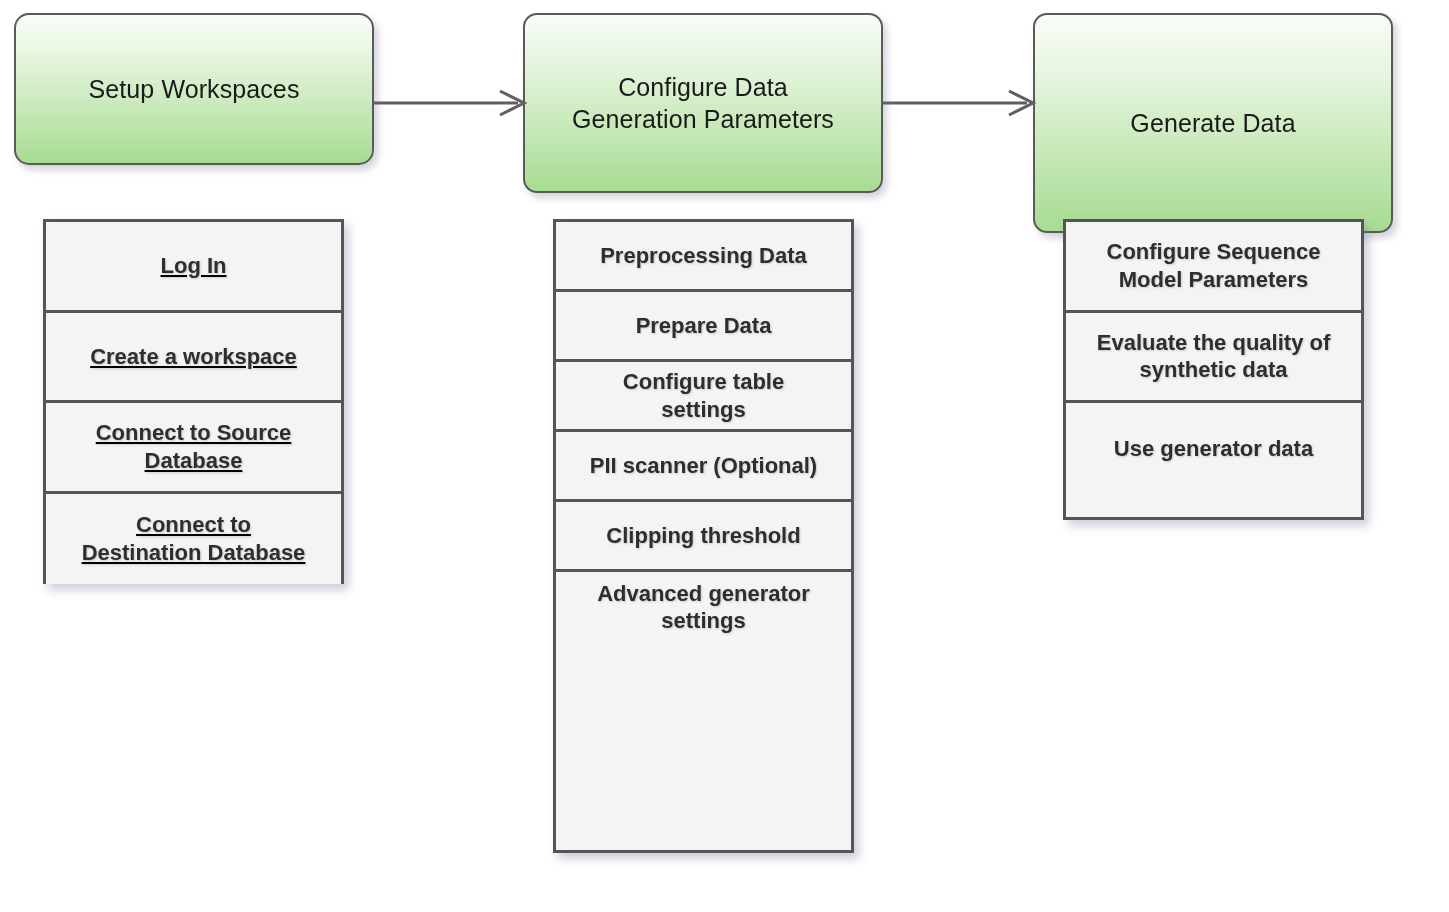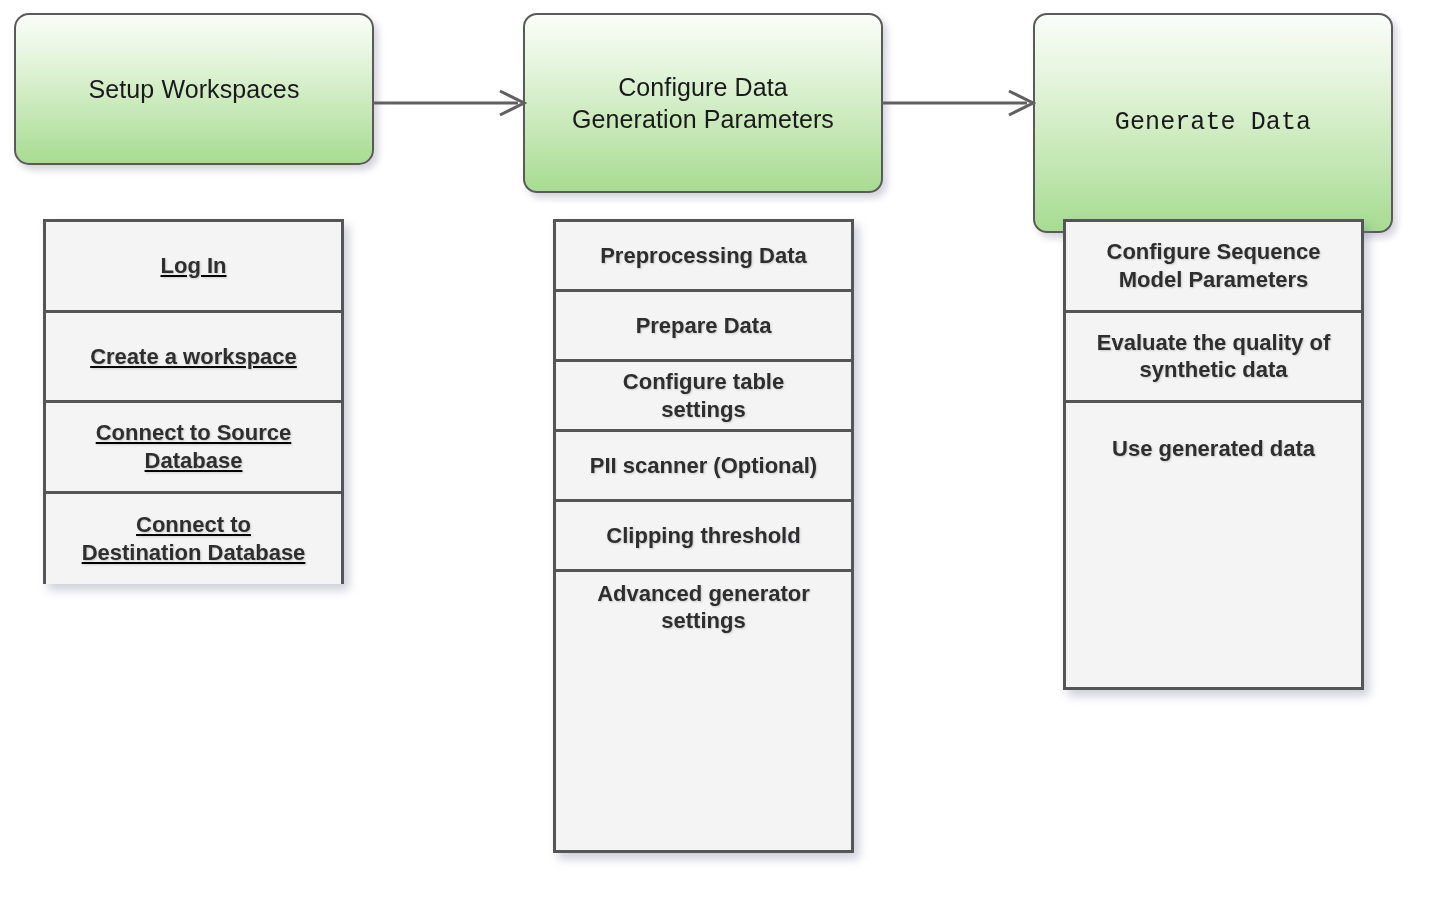--- a/index.html
+++ b/index.html
@@ -43,21 +43,21 @@
     letter-spacing: 0.1px;
     padding: 4px 14px;
   }
   .phase-box .phase-label {
     white-space: pre-line;
     display: block;
   }
 
   #phase-0 { left: 14px;   top: 13px; width: 360px; height: 152px; border-radius: 15px; }
   #phase-1 { left: 523px;  top: 13px; width: 360px; height: 180px; text-align: center; }
-  #phase-2 { left: 1033px; top: 13px; width: 360px; height: 220px; font-family: Liberation Mono, monospace; }
+  #phase-2 { left: 1033px; top: 13px; width: 360px; height: 220px; }
 
   
   .connector {
     position: absolute;
     top: 83px;
     height: 40px;
     pointer-events: none;
   }
   #connector-0 { left: 372px; width: 155px; }
   #connector-1 { left: 881px; width: 155px; }
@@ -66,21 +66,21 @@
   
   .steps-box {
     position: absolute;
     box-sizing: border-box;
     border: 3px solid #555555;
     background: #f4f4f4;
     box-shadow: 5px 6px 9px rgba(120, 122, 155, 0.36);
   }
   #steps-0 { left: 43px;   top: 219px; width: 301px; height: 365px; text-decoration: underline; }
   #steps-1 { left: 553px;  top: 219px; width: 301px; height: 634px; }
-  #steps-2 { left: 1063px; top: 219px; width: 301px; height: 471px; }
+  #steps-2 { left: 1063px; top: 219px; width: 301px; height: 301px; }
 
   .step-row {
     box-sizing: border-box;
     border-bottom: 3px solid #555555;
     display: flex;
     align-items: center;
     justify-content: center;
     text-align: center;
     color: #2e2e2e;
     font-size: 22px;
@@ -178,17 +178,17 @@
   <div class="steps-box" id="steps-2">
     <div class="step-row">
       <span class="step-label">Configure Sequence
 Model Parameters</span>
     </div>
     <div class="step-row">
       <span class="step-label">Evaluate the quality of
 synthetic data</span>
     </div>
     <div class="step-row">
-      <span class="step-label">Use generated data</span>
+      <span class="step-label">Use generator data</span>
     </div>
   </div>
 
 </div>
 
 </body></html>

